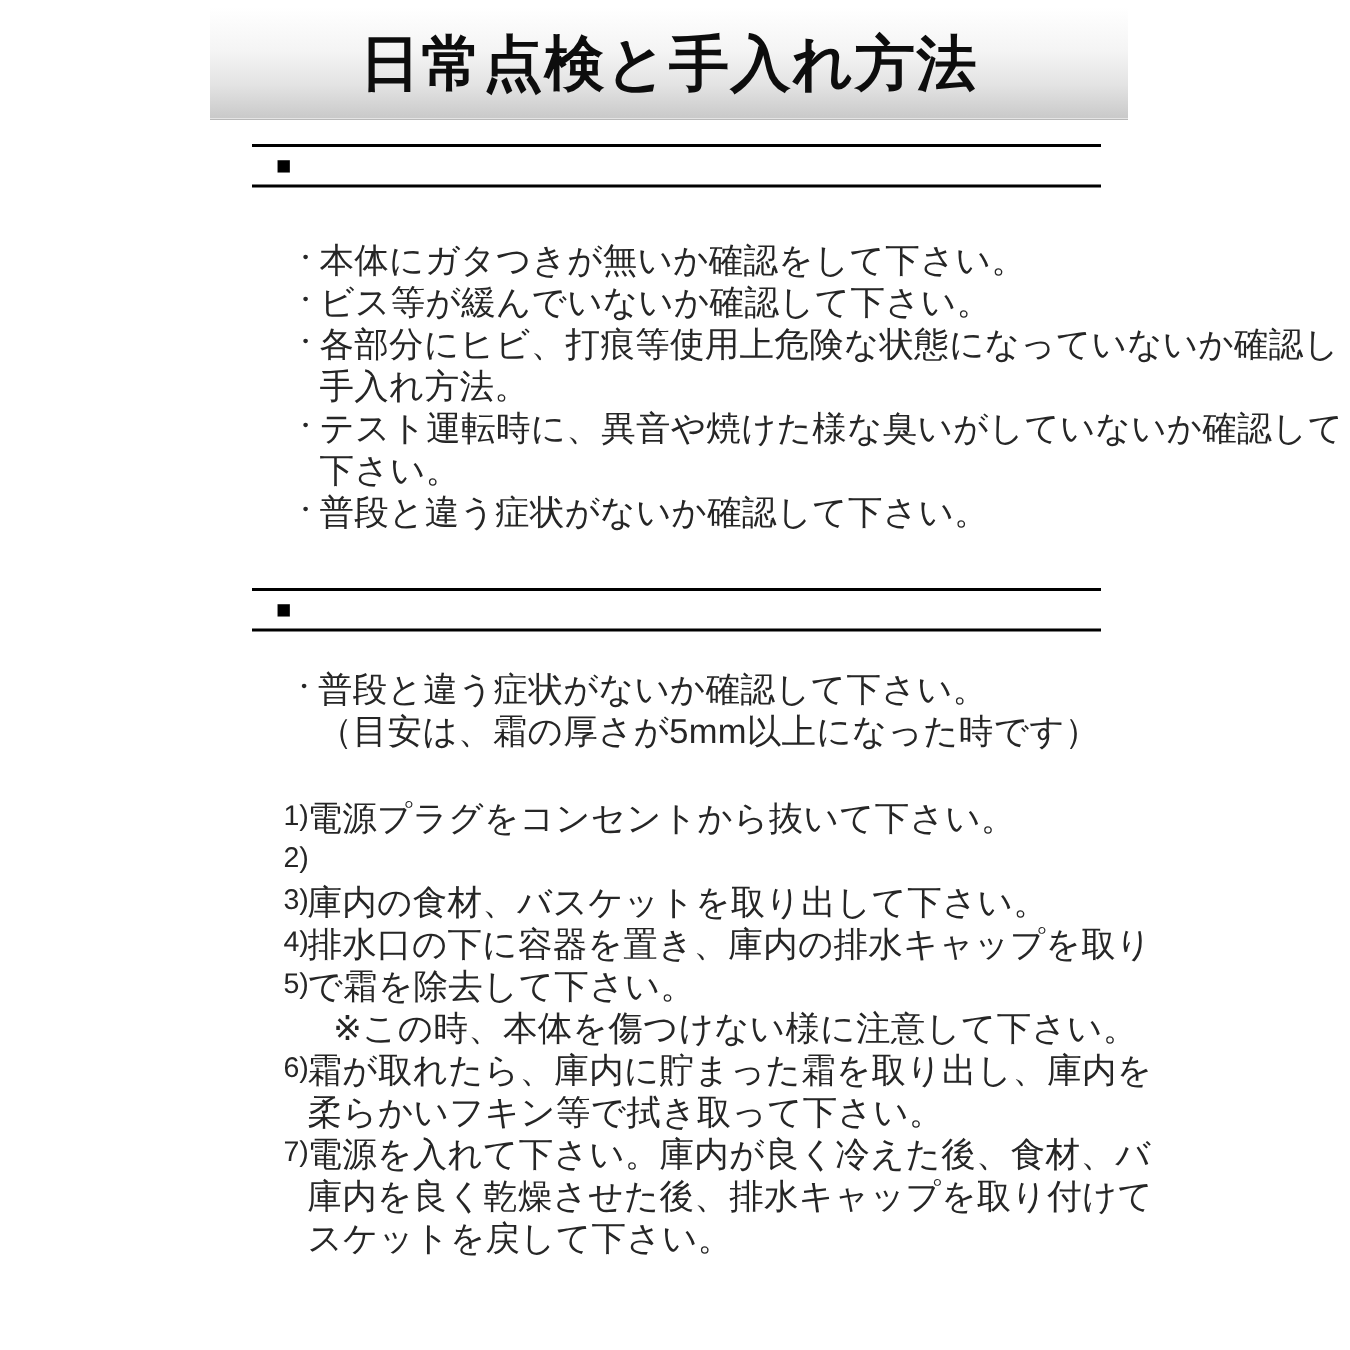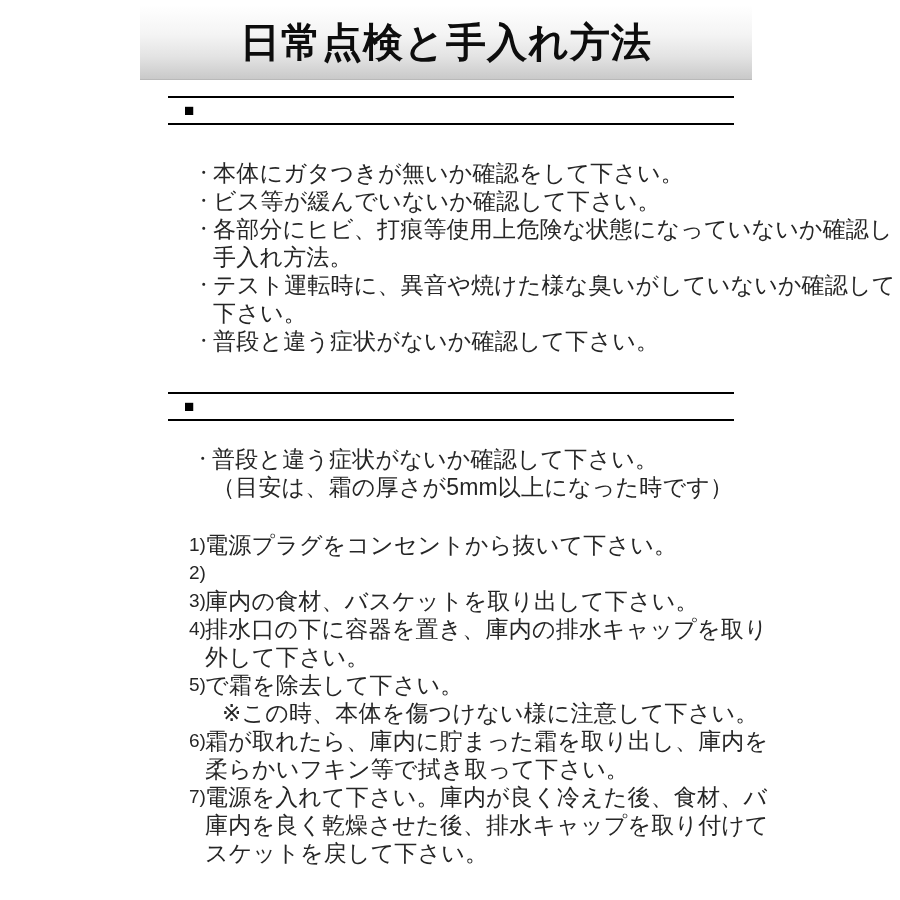--- a/index.html
+++ b/index.html
@@ -154,21 +154,20 @@
       <div class="item">
         <span class="marker">3)</span>
         <div class="item-body">
           <div class="line">庫内の食材、バスケットを取り出して下さい。</div>
         </div>
       </div>
       <div class="item">
         <span class="marker">4)</span>
         <div class="item-body">
           <div class="line">排水口の下に容器を置き、庫内の排水キャップを取り</div>
-          <div class="line">外して下さい。</div>
         </div>
       </div>
       <div class="item">
         <span class="marker">5)</span>
         <div class="item-body">
           <div class="line">で霜を除去して下さい。</div>
           <div class="line note-line">※この時、本体を傷つけない様に注意して下さい。</div>
         </div>
       </div>
       <div class="item">

